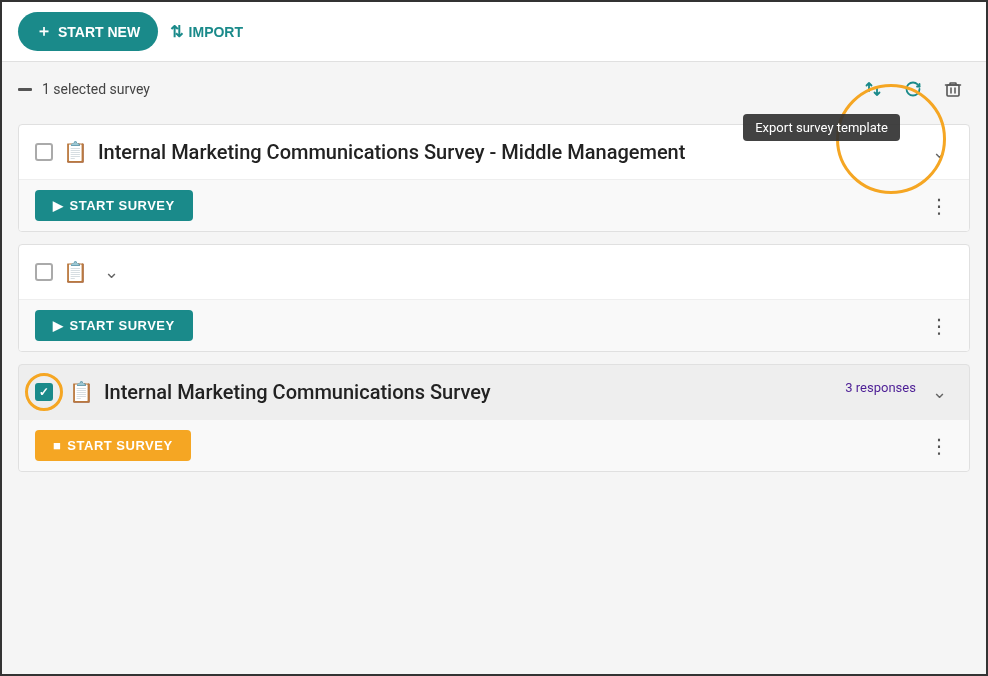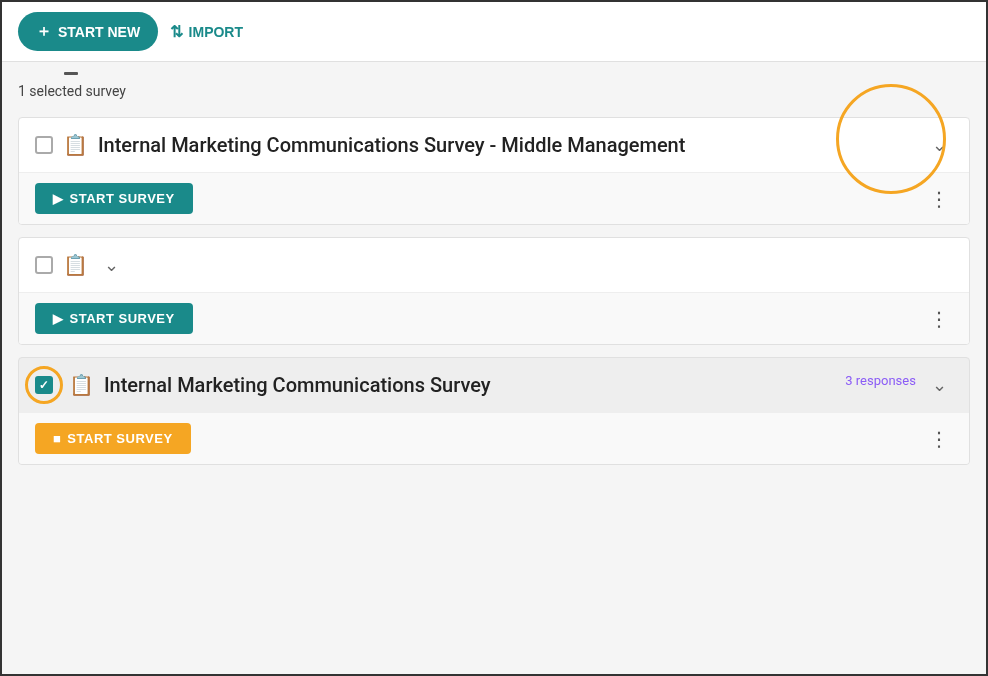--- a/index.html
+++ b/index.html
@@ -61,21 +61,20 @@
       display: flex;
       align-items: center;
       justify-content: space-between;
     }
     .selection-info {
       display: flex;
       align-items: center;
       gap: 8px;
       font-size: 14px;
       color: #444;
-      flex-direction: column;
     }
     .selection-actions {
       display: flex;
       align-items: center;
       gap: 6px;
       position: relative;
     }
     .action-icon-btn {
       width: 34px;
       height: 34px;
@@ -274,20 +273,48 @@
       <span style="font-size:16px;">⇅</span>
       <span>IMPORT</span>
     </button>
   </div>
 
   <div class="selection-bar">
     <div class="selection-info">
       <span class="minus-icon"></span>
       <span>1 selected survey</span>
     </div>
+    <div class="selection-actions">
+
+      <div class="tooltip-wrapper">
+        <button class="action-icon-btn" style="color:#1a8a8a;">
+
+          <svg width="18" height="18" viewBox="0 0 18 18" fill="none" xmlns="http://www.w3.org/2000/svg">
+            <path d="M5 11V3M5 3L2.5 5.5M5 3L7.5 5.5" stroke="#1a8a8a" stroke-width="1.8" stroke-linecap="round" stroke-linejoin="round"></path>
+            <path d="M13 7V15M13 15L10.5 12.5M13 15L15.5 12.5" stroke="#1a8a8a" stroke-width="1.8" stroke-linecap="round" stroke-linejoin="round"></path>
+          </svg>
+        </button>
+        <div class="tooltip">Export survey template</div>
+      </div>
+
+      <button class="action-icon-btn" style="color:#1a8a8a;">
+        <svg width="18" height="18" viewBox="0 0 18 18" fill="none">
+          <path d="M15.5 9A6.5 6.5 0 1 1 9 2.5a6.48 6.48 0 0 1 4.6 1.9L15.5 6.5" stroke="#1a8a8a" stroke-width="1.8" stroke-linecap="round"></path>
+          <path d="M13 6.5h2.5V4" stroke="#1a8a8a" stroke-width="1.8" stroke-linecap="round" stroke-linejoin="round"></path>
+        </svg>
+      </button>
+
+      <button class="action-icon-btn delete">
+        <svg width="18" height="18" viewBox="0 0 18 18" fill="none">
+          <rect x="3" y="5" width="12" height="11" rx="1" stroke="#555" stroke-width="1.6"></rect>
+          <path d="M1.5 5h15M6 5V3.5a.5.5 0 0 1 .5-.5h5a.5.5 0 0 1 .5.5V5" stroke="#555" stroke-width="1.6" stroke-linecap="round"></path>
+          <path d="M7 8v5M11 8v5" stroke="#555" stroke-width="1.5" stroke-linecap="round"></path>
+        </svg>
+      </button>
+    </div>
   </div>
 
   <div class="orange-circle"></div>
 
   <div class="main-content">
 
     <div class="survey-card">
       <div class="survey-header">
         <div class="survey-checkbox"></div>
         <span class="survey-icon">📋</span>
@@ -320,21 +347,21 @@
 
     <div class="survey-card selected">
       <div class="survey-header">
         <div class="checkbox-circle-wrapper">
           <div class="survey-checkbox checked"></div>
           <div class="checkbox-orange-ring"></div>
         </div>
         <span class="survey-icon" style="margin-left:6px;">📋</span>
         <div style="flex:1;display:flex;flex-direction:row;gap:2px;">
           <span class="survey-title">Internal Marketing Communications Survey</span>
-          <span class="survey-responses" style="padding:0;font-size:13px;color:#8b5cf6;margin-left:11px;">3 responses</span>
+          <span class="survey-responses" style="padding:0;font-size:13px;color:#4c1d95;margin-left:11px;">3 responses</span>
         </div>
         <button class="chevron-btn">⌄</button>
       </div>
       <div class="survey-footer">
         <button class="btn-stop-survey">
           <span>■</span>
           <span>START SURVEY</span>
         </button>
         <button class="more-btn">⋮</button>
       </div>

